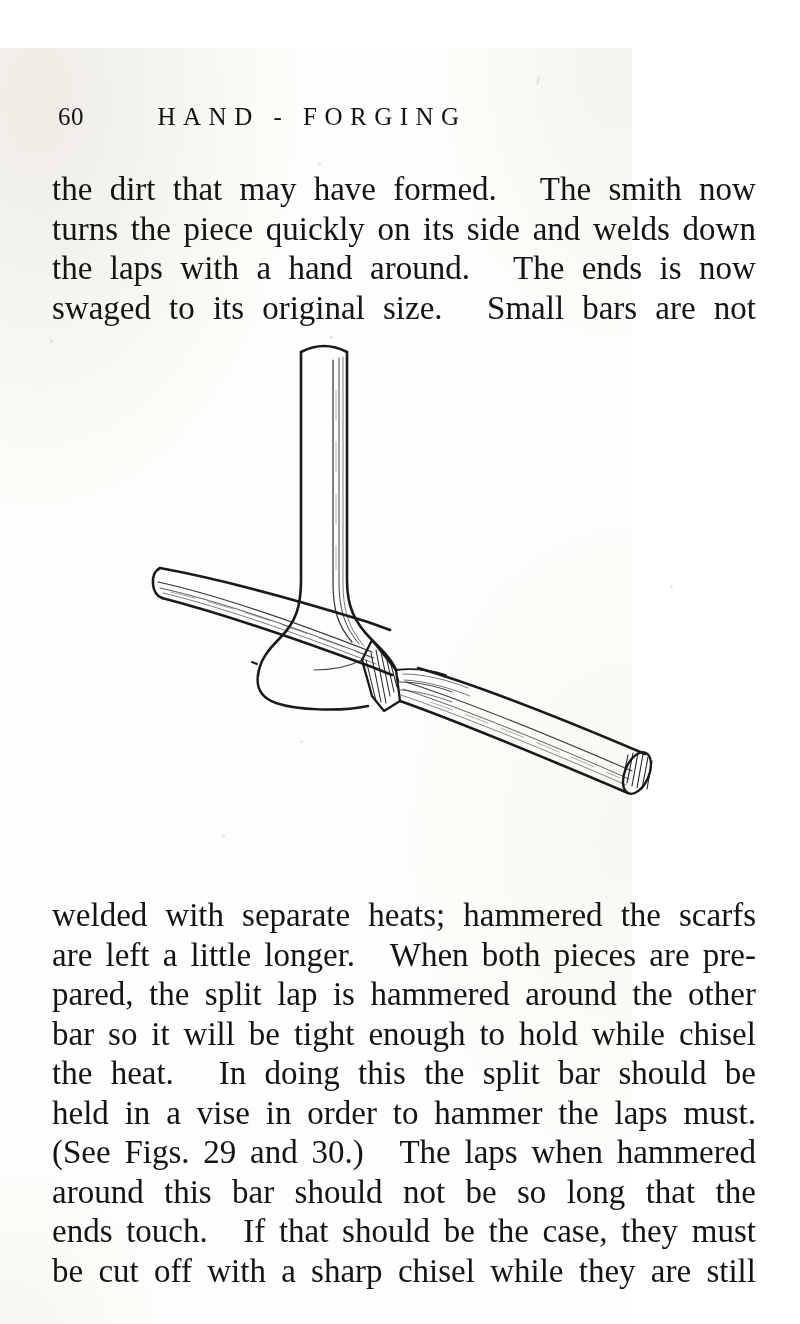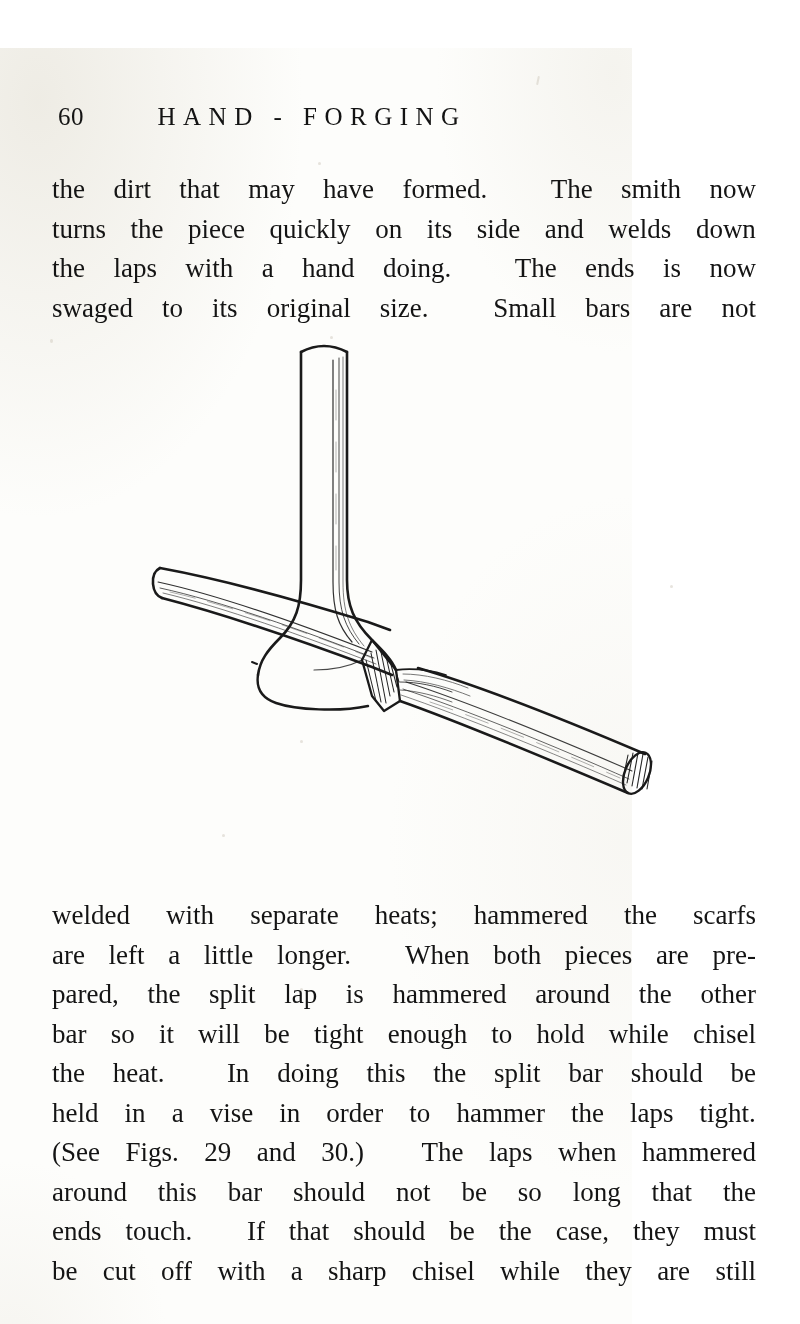--- a/index.html
+++ b/index.html
@@ -58,21 +58,21 @@
     letter-spacing: 7.5px;
     text-indent: 7.5px;
     color: #131313;
   }
 
   
   .para {
     position: absolute;
     left: 52px;
     width: 704px;
-    font-size: 27px;
+    font-size: 33px;
     line-height: 39.5px;
     color: #141414;
   }
   .para .ln {
     display: block;
     white-space: nowrap;
   }
   
   .para .ln.j {
     display: flex;
@@ -149,21 +149,21 @@
         <span>and</span>
         <span>welds</span>
         <span>down</span>
       </span>
       <span class="ln j">
         <span>the</span>
         <span>laps</span>
         <span>with</span>
         <span>a</span>
         <span>hand</span>
-        <span>doing.</span>
+        <span>around.</span>
         <span>&nbsp;</span>
         <span>The</span>
         <span>ends</span>
         <span>is</span>
         <span>now</span>
       </span>
       <span class="ln j">
         <span>swaged</span>
         <span>to</span>
         <span>its</span>
@@ -318,21 +318,21 @@
         <span>held</span>
         <span>in</span>
         <span>a</span>
         <span>vise</span>
         <span>in</span>
         <span>order</span>
         <span>to</span>
         <span>hammer</span>
         <span>the</span>
         <span>laps</span>
-        <span>tight.</span>
+        <span>must.</span>
       </span>
       <span class="ln j">
         <span>(See</span>
         <span>Figs.</span>
         <span>29</span>
         <span>and</span>
         <span>30.)</span>
         <span>&nbsp;</span>
         <span>The</span>
         <span>laps</span>

